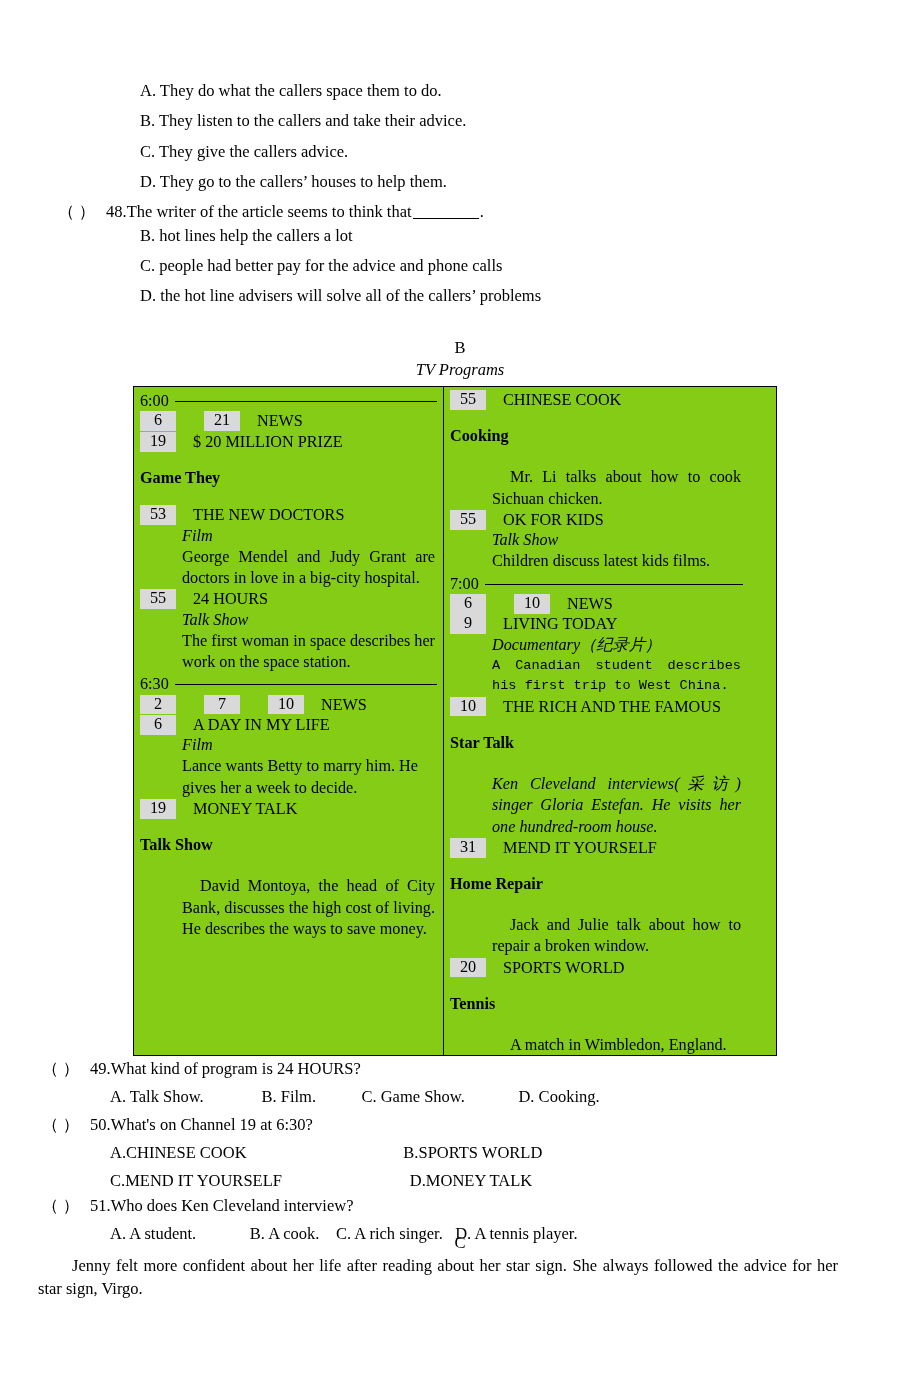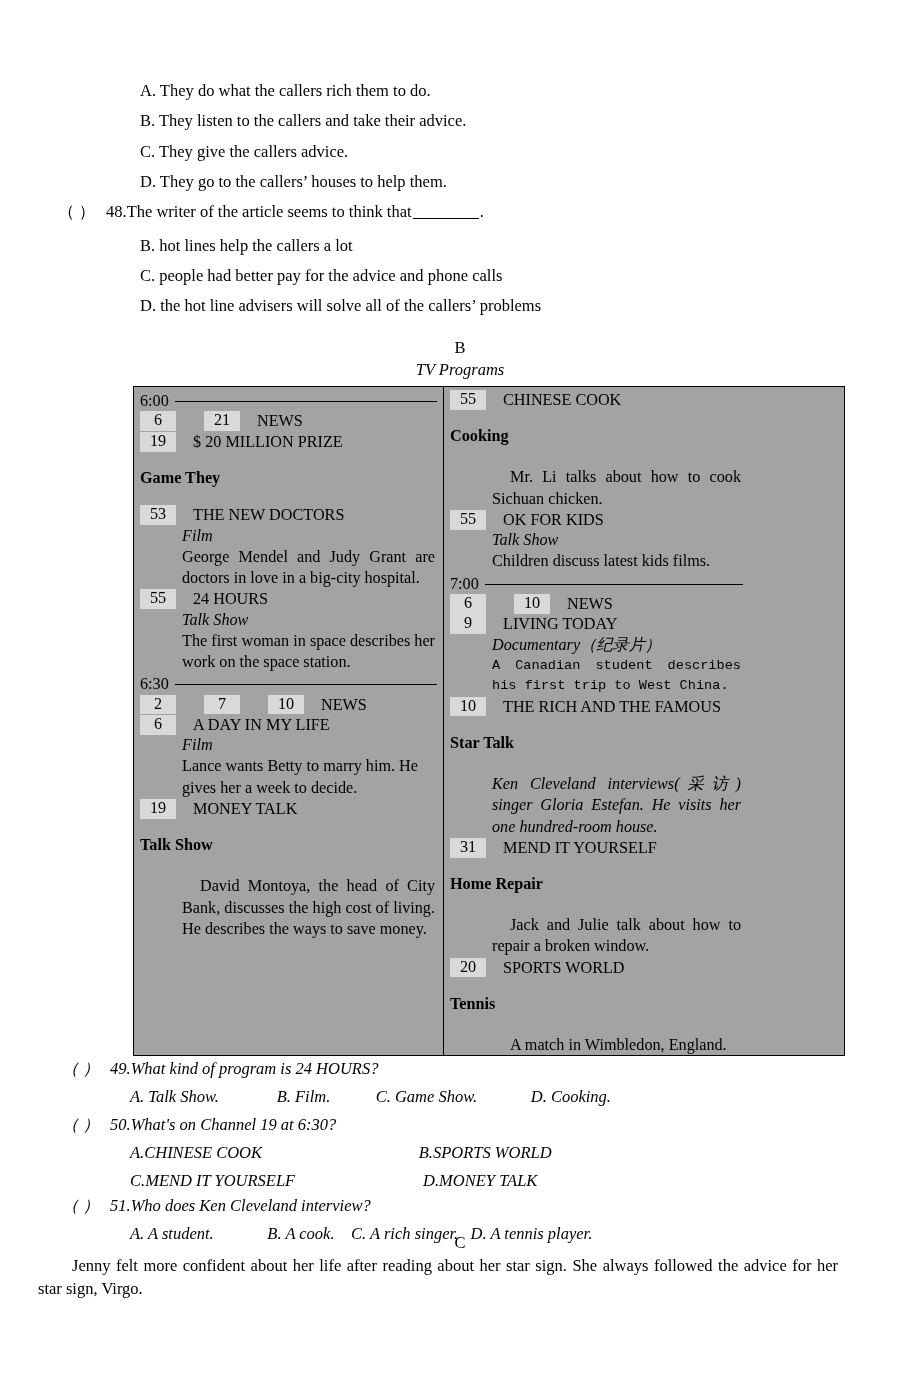--- a/index.html
+++ b/index.html
@@ -31,21 +31,21 @@
     top: 80px;
     width: 800px;
   }
   .opt-line {
     margin: 0 0 8.5px 0;
     padding-left: 82px;
     line-height: 1.32;
     white-space: nowrap;
   }
   .q-line {
-    margin: 0 0 12px 0;
+    margin: 0 0 2px 0;
     line-height: 1.32;
     white-space: nowrap;
   }
   .q-paren {
     display: inline-block;
     width: 48px;
     letter-spacing: 0;
   }
   .q-num {
     display: inline-block;
@@ -73,26 +73,26 @@
     font-style: italic;
     font-size: 16.5px;
     line-height: 1;
   }
 
   
   .tv-table {
     position: absolute;
     left: 133px;
     top: 386px;
-    width: 712px;
+    width: 644px;
     height: 670px;
     border: 1.6px solid #000;
     box-sizing: border-box;
     display: flex;
-    background: #a3a3a3;
+    background: #84cc16;
   }
   .tv-col {
     box-sizing: border-box;
     padding: 3px 6px 0 6px;
     position: relative;
     overflow: hidden;
   }
   .tv-col.left {
     width: 310px;
     border-right: 1.3px solid #000;
@@ -169,24 +169,23 @@
   }
   .desc.ital {
     font-style: italic;
   }
   .spacer-md { height: 16px; }
   .spacer-lg { height: 20px; }
 
   
   .botq {
     position: absolute;
-    left: 62px;
+    left: 42px;
     top: 1058px;
     width: 840px;
-    font-style: italic;
   }
   .bq-line {
     line-height: 1.30;
     margin-bottom: 6.5px;
     white-space: nowrap;
   }
   .bq-line .p {
     display: inline-block;
     width: 48px;
   }
@@ -221,21 +220,21 @@
     text-align: justify;
     text-indent: 34px;
   }
 </style>
 </head>
 <body>
 
 <div class="page">
 
   <div class="qblock">
-    <div class="opt-line">A. They do what the callers rich them to do.</div>
+    <div class="opt-line">A. They do what the callers space them to do.</div>
     <div class="opt-line">B. They listen to the callers and take their advice.</div>
     <div class="opt-line">C. They give the callers advice.</div>
     <div class="opt-line">D. They go to the callers’ houses to help them.</div>
 
     <div class="q-line">
       <span class="q-paren">（    ）</span><span class="q-num">48.</span><span>The writer of the article seems to think that</span><span class="blankline"></span><span>.</span>
     </div>
 
     <div class="opt-line">B. hot lines help the callers a lot</div>
     <div class="opt-line">C. people had better pay for the advice and phone calls</div>

